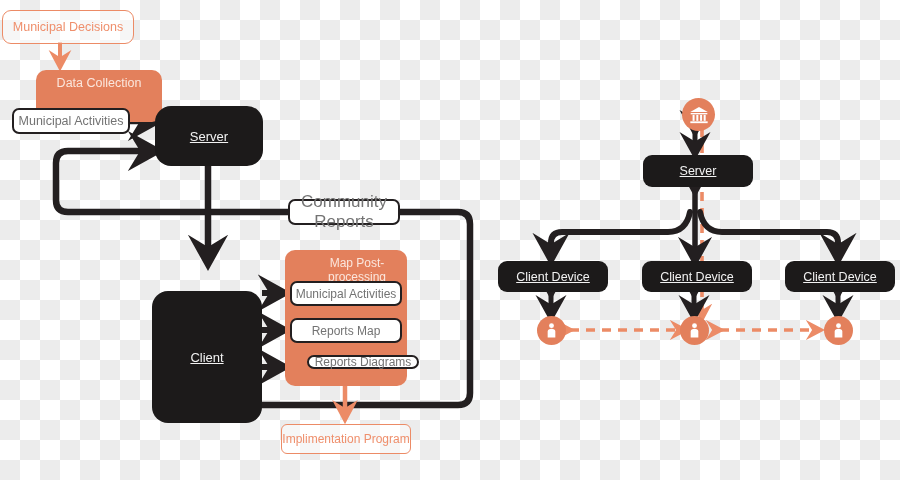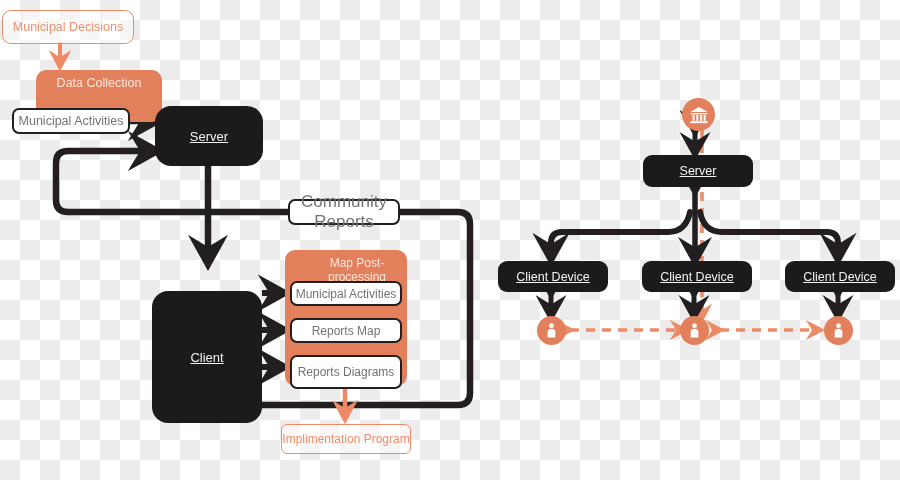--- a/index.html
+++ b/index.html
@@ -183,21 +183,21 @@
 
   <div class="nodelabel orangepanel" style="left:285px;top:250px;width:122px;height:136px;">
     <span class="grouptitle" style="font-size:12px;margin-left:22px;">Map Post-processing</span>
   </div>
   <div class="nodelabel whitebox" style="left:290px;top:281px;width:112px;height:25px;font-size:12px;">
     <span>Municipal Activities</span>
   </div>
   <div class="nodelabel whitebox" style="left:290px;top:318px;width:112px;height:25px;font-size:12px;">
     <span>Reports Map</span>
   </div>
-  <div class="nodelabel whitebox" style="left:290px;top:355px;width:112px;height:34px;font-size:12px;">
+  <div class="nodelabel whitebox" style="left:307px;top:355px;width:112px;height:14px;font-size:12px;">
     <span>Reports Diagrams</span>
   </div>
 
   <div class="nodelabel ghost" style="left:281px;top:424px;width:130px;height:30px;font-size:12px;border-radius:6px;">
     <span>Implimentation Program</span>
   </div>
 
   <div class="circ" style="left:682px;top:98px;width:33px;height:33px;">
     <svg width="20" height="20" viewBox="0 0 24 24">
       <polygon points="12,2.5 22.5,8.5 1.5,8.5" fill="#ffffff"></polygon>

